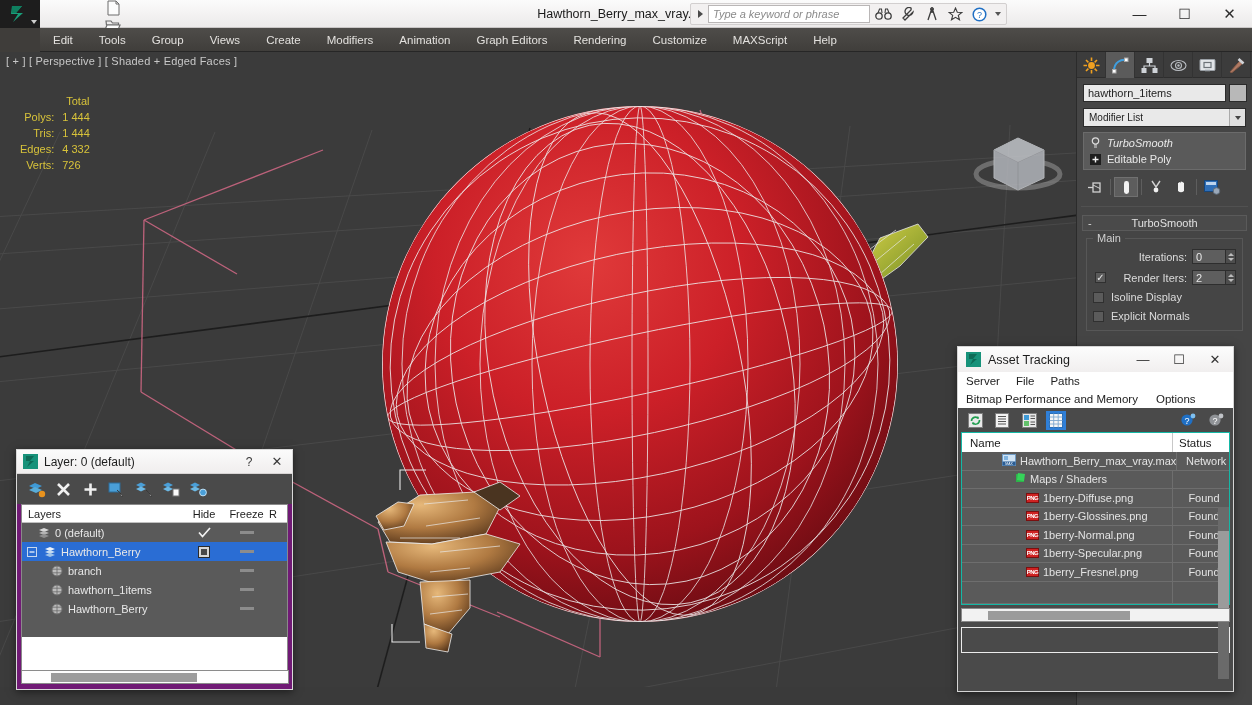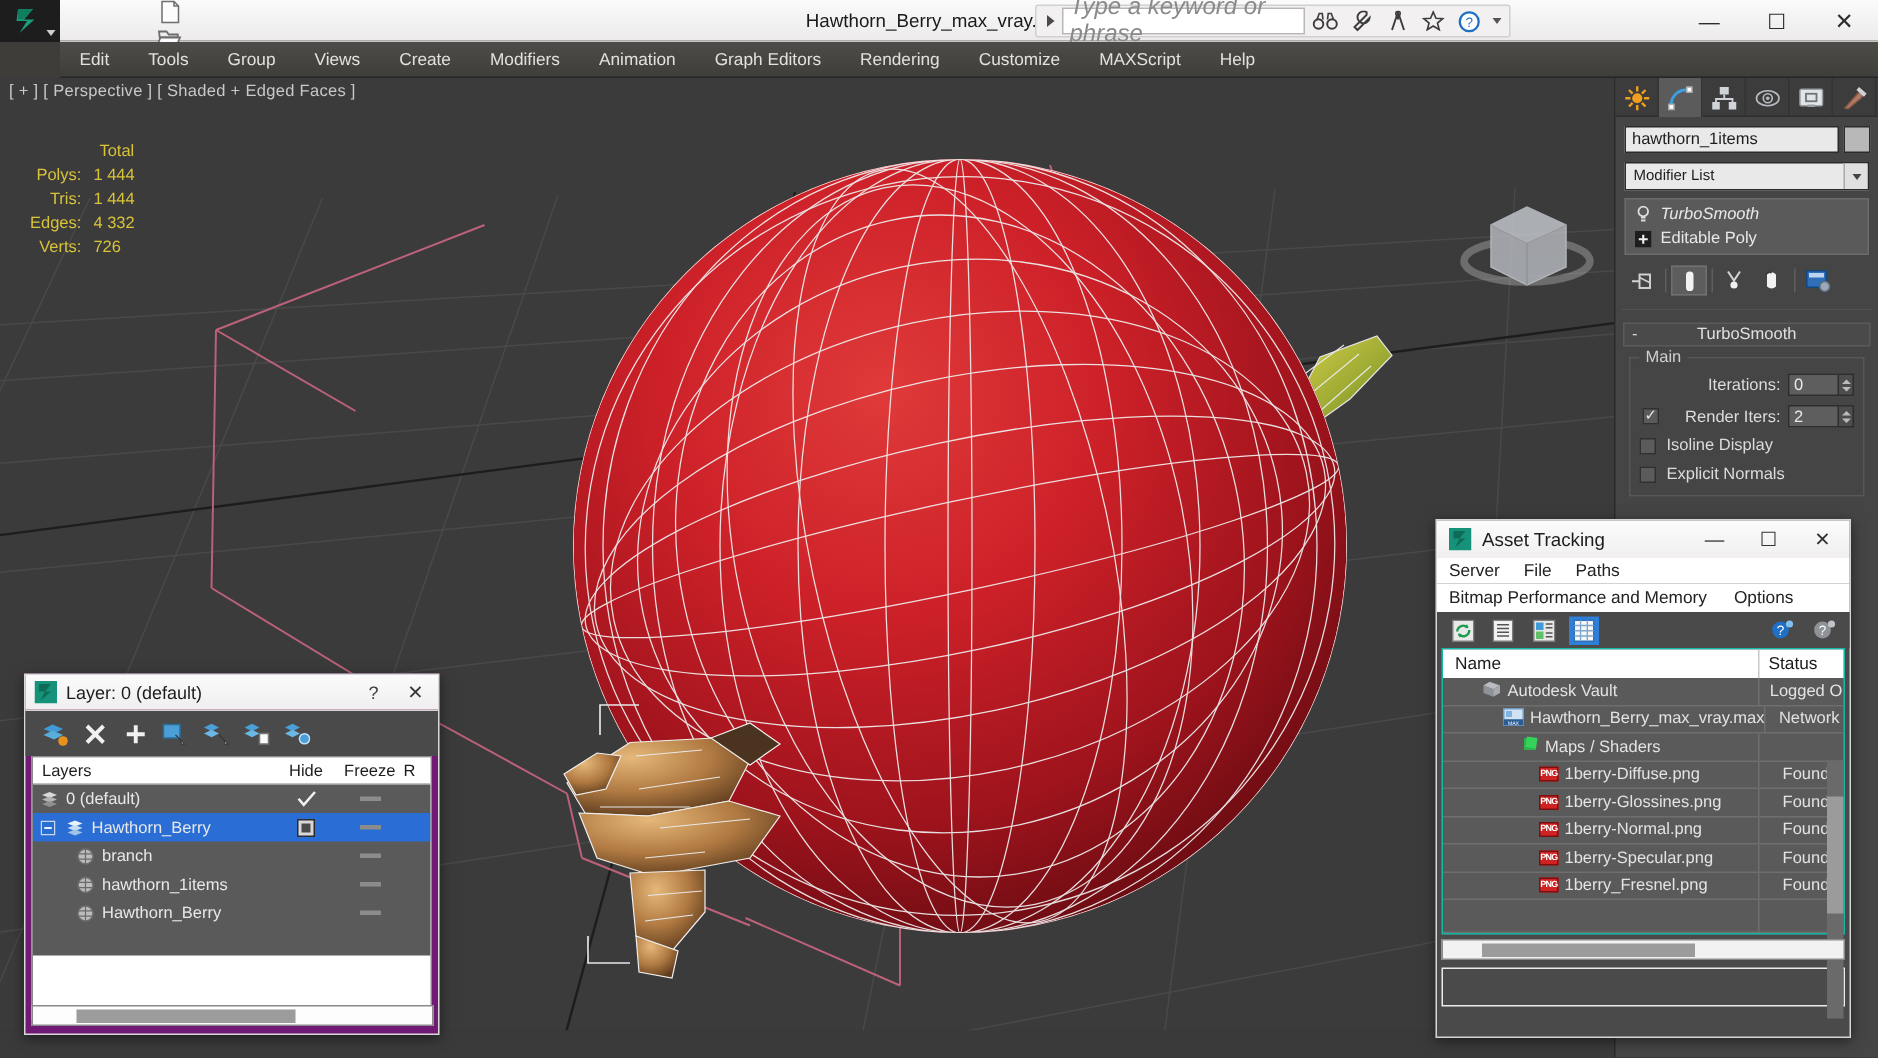--- a/index.html
+++ b/index.html
@@ -49,21 +49,21 @@
   }
   .searchwrap {
     position: absolute; left: 690px; top: 3px; height: 22px;
     display: flex; align-items: center; gap: 3px;
     background: #f2f0f0; border: 1px solid #d2cfcf; border-radius: 2px; padding: 0 4px;
   }
   .s-caret { width: 10px; display:flex;align-items:center;justify-content:center;}
   .s-caret i { width:0;height:0;border-top:4px solid transparent;border-bottom:4px solid transparent;border-left:5px solid #4a4a4a;}
   .searchbox {
     width: 162px; height: 18px; background: #fff; border: 1px solid #b9b6b6;
-    font-style: italic; color: #8a8a8a; font-size: 16px; padding: 0 4px;
+    font-style: italic; color: #8a8a8a; font-size: 11px; padding: 0 4px;
     display:flex; align-items:center;
   }
   .s-icn { width: 21px; height: 20px; display:flex;align-items:center;justify-content:center; }
   .winbtns { position:absolute; right:0; top:0; height:28px; display:flex; }
   .wbtn { width: 45px; height: 28px; display:flex;align-items:center;justify-content:center; color:#2c2c2c; font-size:14px;}
   .wbtn.close { font-size: 15px; }
 
   
   .menubar {
     position: absolute; left: 0; top: 28px; width: 1252px; height: 24px;
@@ -739,21 +739,21 @@
       <div class="ld-hdr">
         <span class="c name">Layers</span>
         <span class="c hide">Hide</span>
         <span class="c freeze">Freeze</span>
         <span class="c r">R</span>
       </div>
 
       <div class="ld-body">
 
         <div class="lrow">
-          <span class="nm" style="padding-left:4px;">
+          <span class="nm" style="padding-left:15px;">
             <span class="ic">
               <svg width="12" height="12" viewBox="0 0 12 12">
                   <path d="M1 3 L6 1 L11 3 L6 5 Z" fill="#d8d8d8"></path>
                   <path d="M1 6 L6 4 L11 6 L6 8 Z" fill="#b4b4b4"></path>
                   <path d="M1 9 L6 7 L11 9 L6 11 Z" fill="#8f8f8f"></path>
                 </svg>
             </span>
             <span>0 (default)</span>
           </span>
           <span class="hd">
@@ -924,33 +924,20 @@
         </div>
       </div>
     </div>
 
     <div class="ad-list">
       <div class="ad-hdr">
         <span class="c n">Name</span>
         <span class="c s">Status</span>
       </div>
 
-      <div class="arow">
-        <span class="n" style="padding-left:26px;">
-          <span>
-            <svg width="13" height="12" viewBox="0 0 13 12">
-                <path d="M1 4 L5 1.5 L12 4 L7.5 6.5 Z" fill="#b9bcc0"></path>
-                <path d="M1 4 v5 L7.5 11.5 V6.5 Z" fill="#8f9296"></path>
-                <path d="M7.5 6.5 L12 4 v5 L7.5 11.5 Z" fill="#a6a9ad"></path>
-              </svg>
-          </span>
-          <span>Autodesk Vault</span>
-        </span>
-        <span class="s">Logged O</span>
-      </div>
 
       <div class="arow">
         <span class="n" style="padding-left:40px;">
           <span>
             <svg width="14" height="12" viewBox="0 0 14 12">
                 <rect x="0.5" y="0.5" width="13" height="11" fill="#cfe3f5" stroke="#6f9bc4"></rect>
                 <rect x="0.5" y="7.5" width="13" height="4" fill="#2a5d94"></rect>
                 <text x="7" y="11" font-size="3.4" fill="#fff" text-anchor="middle" font-family="Liberation Sans">MAX</text>
                 <path d="M2 2 h4 v4 h-4 z" fill="#7fb3e0"></path>
               </svg>

